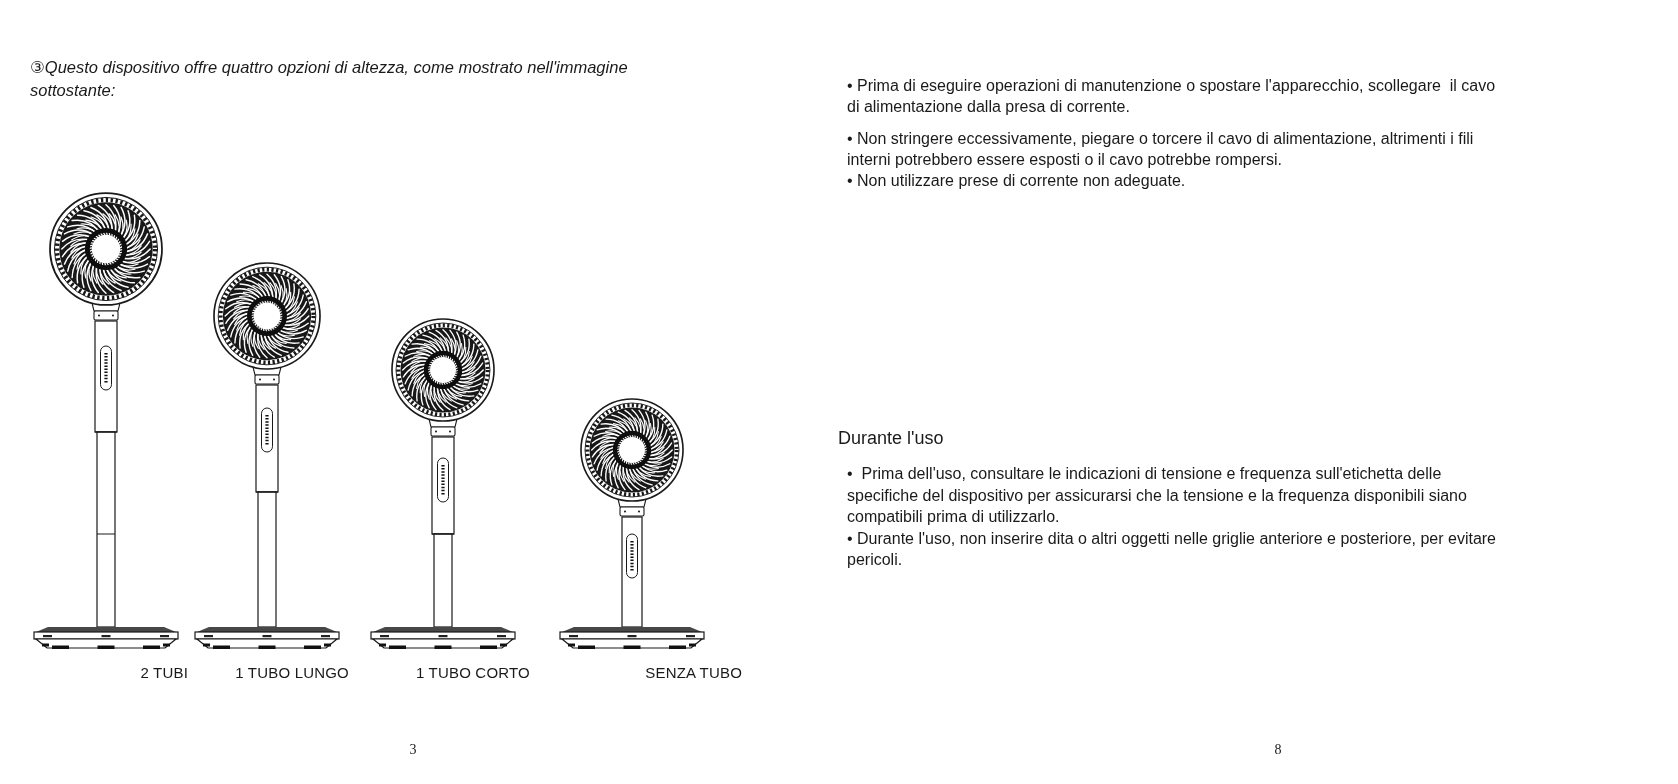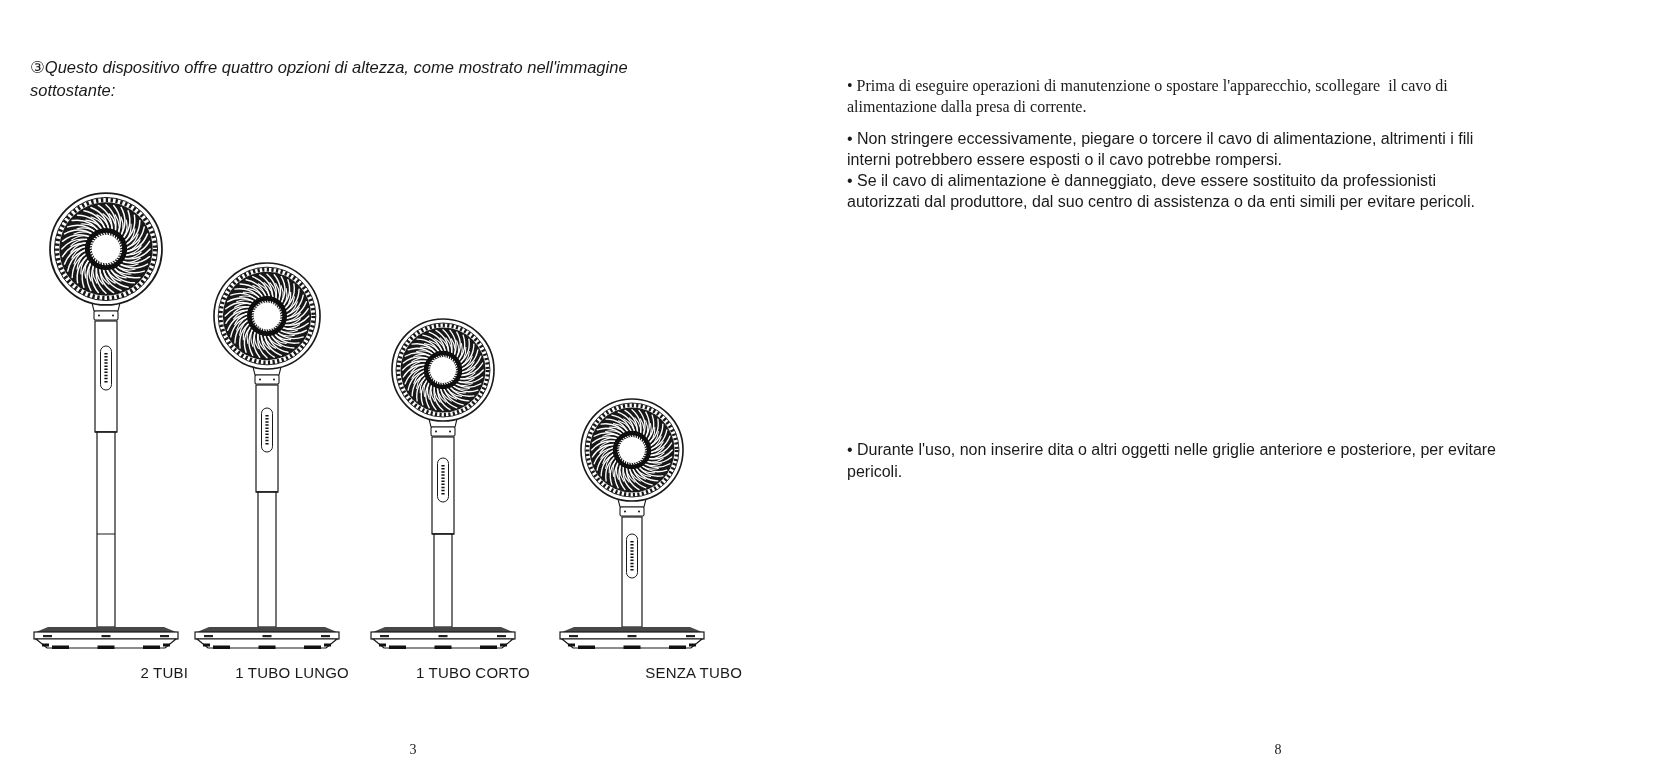--- a/index.html
+++ b/index.html
@@ -21,21 +21,21 @@
   }
   .pagenum{
     font-family:"Liberation Serif","DejaVu Serif",serif;
     font-size:14px;width:24px;text-align:center;
   }
   
   .col-right{left:838px;width:660px;}
   .sec-heading{margin:0;font-size:18px;font-weight:400;line-height:24px;}
   .bullets{margin-top:13px;padding-left:9px;}
   .bullet{margin:0;font-size:16px;line-height:21px;white-space:pre-wrap;}
-  .bullet.gap-after{margin-bottom:11px;font-family:Liberation Serif, serif;}
+  .bullet.gap-after{margin-bottom:11px;}
   .sec2 .bullet{line-height:21.5px;}
 </style>
 </head>
 <body>
 
 <p class="abs intro">③Questo dispositivo offre quattro opzioni di altezza, come mostrato nell'immagine sottostante:</p>
 
 <svg class="abs fans-svg" width="720" height="482" viewBox="0 0 720 482">
   <defs>
     <path id="blade" d="M0,-45 C 8,-38 12,-28 9,-16" fill="none" stroke="#ffffff" stroke-width="1.5" stroke-linecap="round"></path>
@@ -135,23 +135,25 @@
 <div class="abs fan-label" style="left:179px">1 TUBO LUNGO</div>
 <div class="abs fan-label" style="left:360px">1 TUBO CORTO</div>
 <div class="abs fan-label" style="left:572px">SENZA TUBO</div>
 
 <div class="abs pagenum" style="left:401px;top:742px">3</div>
 
 <div class="abs col-right" style="top:62px">
   <div class="bullets">
     <p class="bullet gap-after">• Prima di eseguire operazioni di manutenzione o spostare l'apparecchio, scollegare  il cavo di alimentazione dalla presa di corrente.</p>
     <p class="bullet">• Non stringere eccessivamente, piegare o torcere il cavo di alimentazione, altrimenti i fili interni potrebbero essere esposti o il cavo potrebbe rompersi.</p>
-    <p class="bullet">• Se il cavo di alimentazione è danneggiato, deve essere sostituito da professionisti autorizzati dal produttore, dal suo centro di assistenza o da enti simili per evitare pericoli.</p>
+    <p class="bullet">• Non utilizzare prese di corrente non adeguate.</p>
   </div>
 </div>
 
 <div class="abs col-right sec2" style="top:426px">
+  <h2 class="sec-heading">Durante l'uso</h2>
   <div class="bullets">
+    <p class="bullet">•  Prima dell'uso, consultare le indicazioni di tensione e frequenza sull'etichetta delle specifiche del dispositivo per assicurarsi che la tensione e la frequenza disponibili siano compatibili prima di utilizzarlo.</p>
     <p class="bullet">• Durante l'uso, non inserire dita o altri oggetti nelle griglie anteriore e posteriore, per evitare pericoli.</p>
   </div>
 </div>
 
 <div class="abs pagenum" style="left:1266px;top:742px">8</div>
 
 </body></html>

